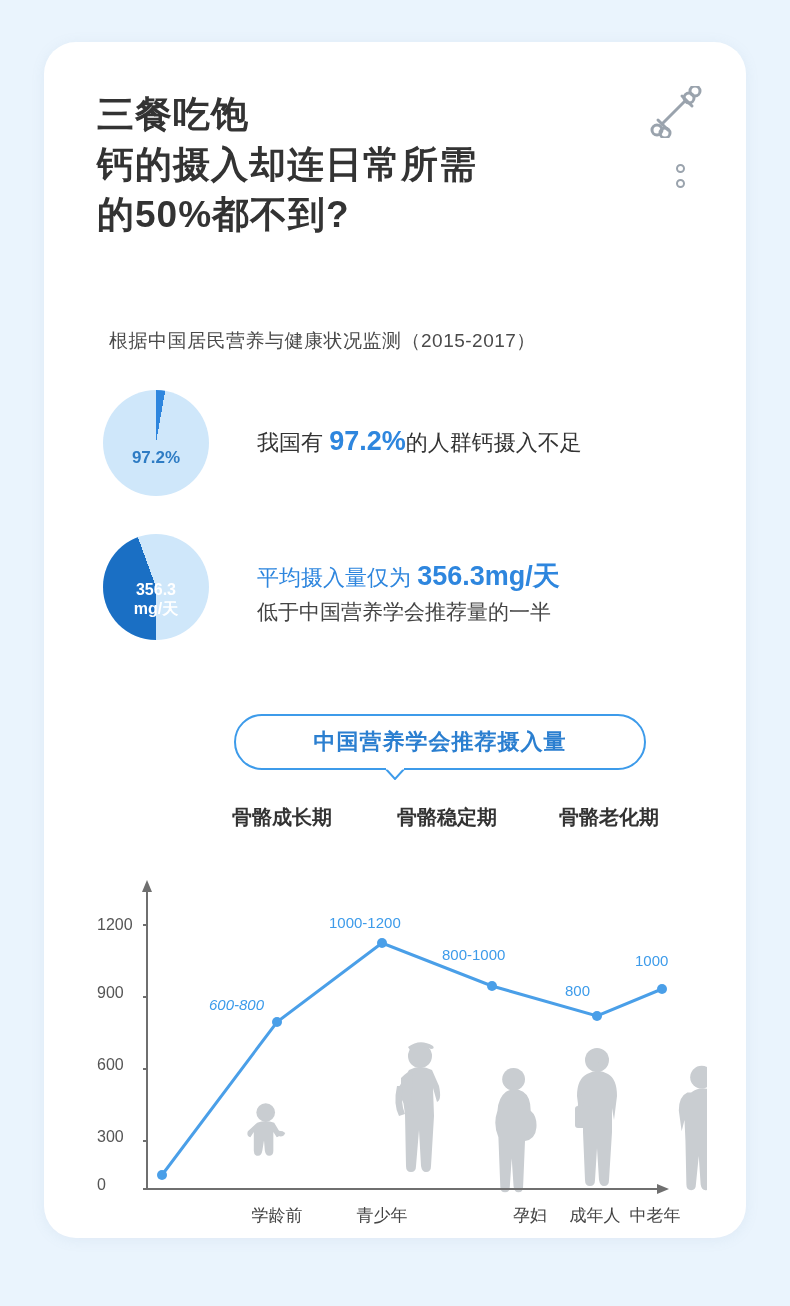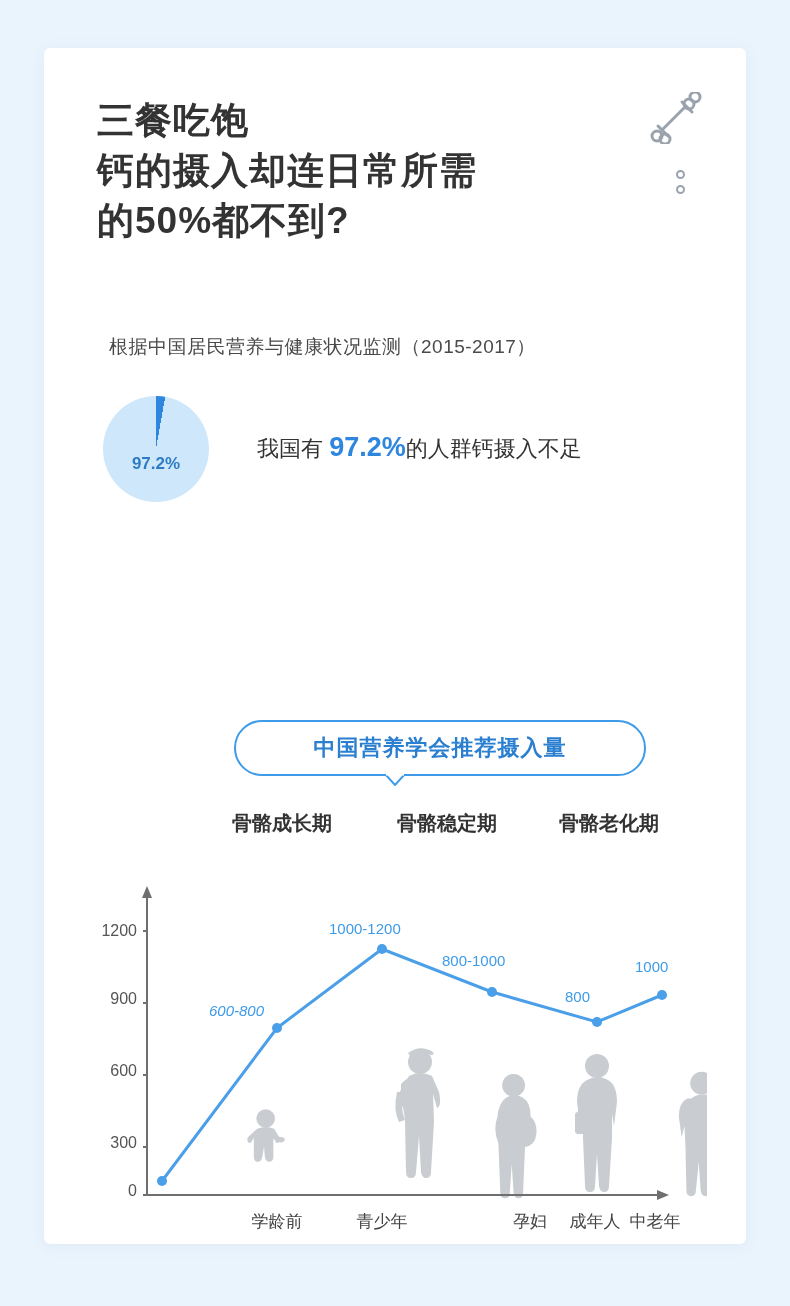--- a/index.html
+++ b/index.html
@@ -9,25 +9,25 @@
   body {
     width: 790px;
     height: 1306px;
     background: #eaf4fd;
     font-family: "Liberation Sans", sans-serif;
     overflow: hidden;
   }
   .card {
     position: absolute;
     left: 44px;
-    top: 48px;
+    top: 42px;
     width: 702px;
     height: 1196px;
     background: #ffffff;
-    border-radius: 6px;
+    border-radius: 32px;
     box-shadow: 0 2px 14px rgba(120,150,180,0.10);
   }
   
   .headline {
     position: absolute;
     left: 53px;
     top: 48px;
     font-size: 37px;
     line-height: 50px;
     font-weight: bold;
@@ -190,21 +190,20 @@
   }
   #phase-0 { left: 135px; }
   #phase-1 { left: 300px; }
   #phase-2 { left: 462px; }
 
   .axis-y-label {
     position: absolute;
     right: 0;
     font-size: 16px;
     color: #555;
-    text-align: right;
     width: 40px;
   }
   .x-label {
     position: absolute;
     font-size: 17px;
     color: #444;
     top: 400px;
     text-align: center;
     width: 110px;
   }
@@ -251,20 +250,31 @@
   <div class="stat-row" id="stat-row-1">
     <div class="pie" id="pie-1">
       <div class="slice"></div>
       <div class="pie-label">97.2%</div>
     </div>
     <div class="stat-text" id="stat-text-1">
       <span>我国有 </span><span class="big">97.2%</span><span>的人群钙摄入不足</span>
     </div>
   </div>
 
+  <div class="stat-row" id="stat-row-2">
+    <div class="pie" id="pie-2">
+      <div class="slice"></div>
+      <div class="pie-label" style="white-space:pre-line">356.3
+mg/天</div>
+    </div>
+    <div class="stat-text" id="stat-text-2a">
+      <span>平均摄入量仅为 </span><span class="big">356.3mg/天</span>
+    </div>
+    <div class="stat-text" id="stat-text-2b">低于中国营养学会推荐量的一半</div>
+  </div>
 
   <div class="pill">中国营养学会推荐摄入量</div>
   <div class="pill-arrow">
     <svg width="20" height="12" viewBox="0 0 20 12">
       <path d="M0 0 L10 11 L20 0" fill="#ffffff" stroke="#3d9bea" stroke-width="2"></path>
       <path d="M1 0 L19 0" stroke="#ffffff" stroke-width="3"></path>
     </svg>
   </div>
 
   <div class="chart">

